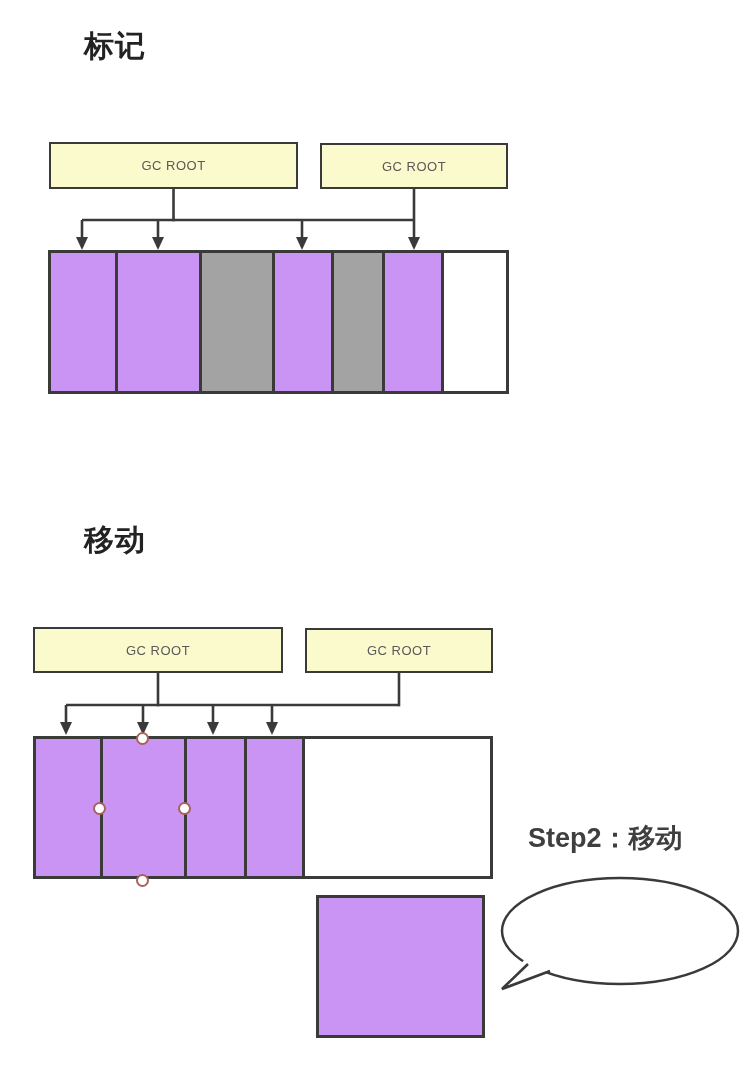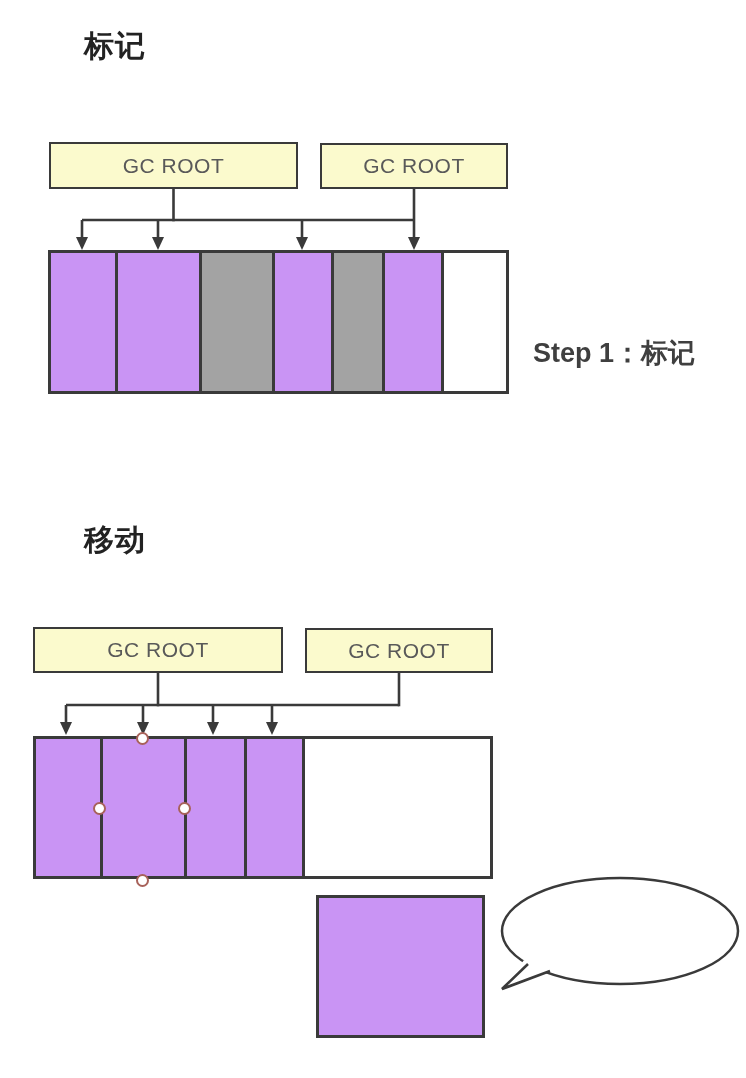--- a/index.html
+++ b/index.html
@@ -11,21 +11,21 @@
   .sec-title {
     position:absolute; font-size:30px; font-weight:700;
     color:var(--title-text); letter-spacing:1px; white-space:nowrap;
   }
   .root-box {
     position:absolute; box-sizing:border-box;
     background:var(--root-fill); border:2.5px solid var(--ink);
     display:flex; align-items:center; justify-content:center;
   }
   .root-box .root-label {
-    font-size:21px; color:var(--root-text); letter-spacing:0.5px; white-space:nowrap;
+    font-size:13px; color:var(--root-text); letter-spacing:0.5px; white-space:nowrap;
   }
   .mem-row {
     position:absolute; box-sizing:border-box; background:var(--free-fill);
     border:3px solid var(--ink); display:flex; align-items:stretch;
   }
   .cell { box-sizing:border-box; border-right:3px solid var(--ink); flex:0 0 auto; }
   .cell:last-child { border-right:none; }
   .cell.t-live    { background:var(--live-fill); }
   .cell.t-garbage { background:var(--garbage-fill); }
   .cell.t-free    { background:var(--free-fill); flex:1 1 auto; }
@@ -68,21 +68,20 @@
   <div class="mem-row" style="left:48px; top:250px; width:461px; height:144px;">
       <div class="cell t-live" style="width: 67px;"></div>
       <div class="cell t-live" style="width: 84px;"></div>
       <div class="cell t-garbage" style="width: 73px;"></div>
       <div class="cell t-live" style="width: 59px;"></div>
       <div class="cell t-garbage" style="width: 51px;"></div>
       <div class="cell t-live" style="width: 59px;"></div>
       <div class="cell t-free"></div>
     </div>
 
-  <div class="step-label" style="left:533px; top:335px;">Step 1：标记</div>
 
   <div class="sec-title" style="left:84px; top:520px;">移动</div>
 
   <div class="root-box" style="left:33px; top:627px; width:250px; height:46px;">
     <span class="root-label">GC ROOT</span>
   </div>
   <div class="root-box" style="left:305px; top:628px; width:188px; height:45px;">
     <span class="root-label">GC ROOT</span>
   </div>
 
@@ -92,20 +91,21 @@
       <div class="cell t-live" style="width: 60px;"></div>
       <div class="cell t-live" style="width: 58px;"></div>
       <div class="cell t-free"></div>
     </div>
 
   <div class="handle" style="left:135.5px; top:731.5px;"></div>
   <div class="handle" style="left:92.5px;  top:801.5px;"></div>
   <div class="handle" style="left:177.5px; top:801.5px;"></div>
   <div class="handle" style="left:135.5px; top:873.5px;"></div>
 
+  <div class="step-label" style="left:528px; top:820px;">Step2：移动</div>
 
   <div class="moved-block" style="left:316px; top:895px; width:169px; height:143px;"></div>
 
 
   <svg id="overlay" width="746" height="1078" viewBox="0 0 746 1078">
 
     <line class="ln" x1="173.5" y1="189" x2="173.5" y2="221.3"></line>
     <line class="ln" x1="82" y1="220" x2="414" y2="220"></line>
     <line class="ln" x1="414" y1="189" x2="414" y2="238.5"></line>
     <line class="ln" x1="82" y1="220" x2="82" y2="238.5"></line>

